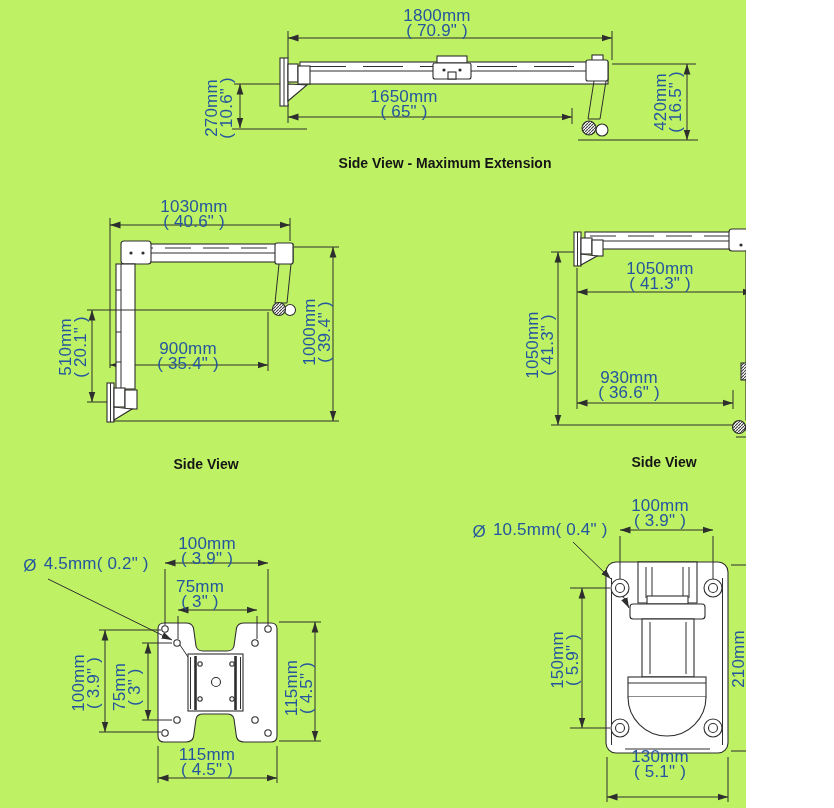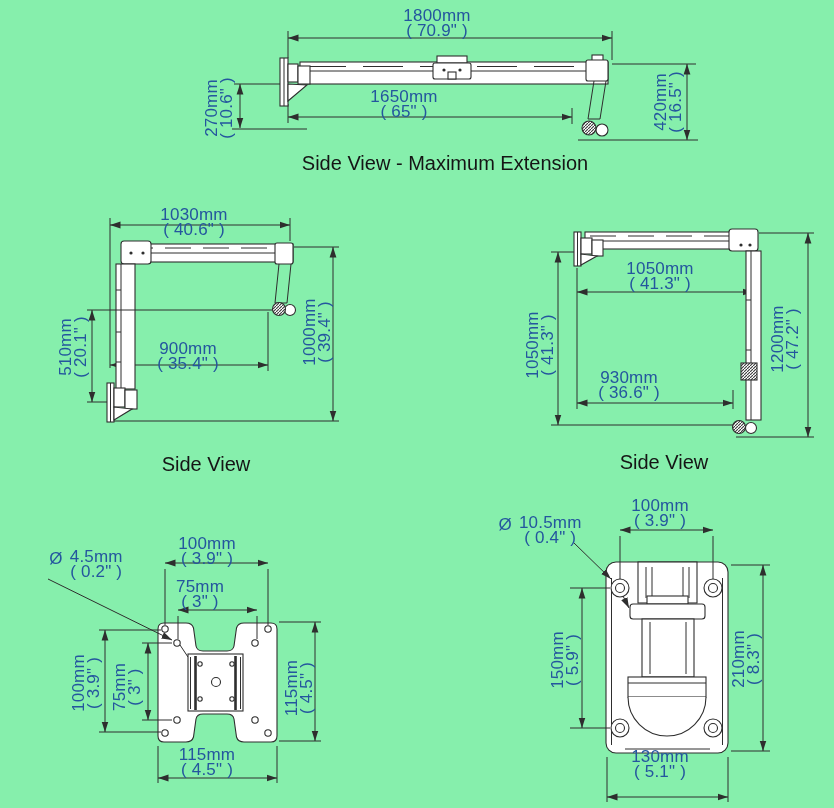--- a/index.html
+++ b/index.html
@@ -1,33 +1,33 @@
 <!DOCTYPE html>
 <html style="--dimension-text: #24569e; --caption-text: #151515; --line: #2e2e2e;"><head>
 <meta charset="utf-8">
 <style>
   html,body{margin:0;padding:0;background:#fff}
-  .page{position:relative;width:834px;height:808px;background:#86efac;
+  .page{position:relative;width:746px;height:808px;background:#bef264;
         font-family:"Liberation Sans",sans-serif;overflow:hidden}
   .page svg{position:absolute;left:0;top:0}
   
   .d{stroke:var(--line,#2e2e2e);stroke-width:1;fill:none}
   .w{stroke:var(--line,#2e2e2e);stroke-width:1.1;fill:#fff}
   .h{stroke:var(--line,#2e2e2e);stroke-width:1.1;fill:url(#hat)}
   .f{fill:var(--line,#2e2e2e);stroke:none}
   .thk{stroke:var(--line,#2e2e2e);stroke-width:2.6;fill:none}
   
   .dim{position:absolute;display:flex;flex-direction:column;align-items:center;
        color:var(--dimension-text,#24569e);font-size:17px;line-height:15px;
        white-space:nowrap;transform:translate(-50%,-50%);letter-spacing:.2px}
   .dim.v{transform:translate(-50%,-50%) rotate(-90deg)}
   .dim.dia{flex-direction:row;align-items:flex-start;gap:7px}
   .dia .sym{margin-top:2px}
-  .dia .col{display:flex;flex-direction:column;align-items:center}
-  .cap{position:absolute;transform:translate(-50%,-50%);font-size:20px;font-weight:normal;
+  .dia .col{display:flex;flex-direction:row;align-items:center}
+  .cap{position:absolute;transform:translate(-50%,-50%);font-size:14px;font-weight:bold;
        color:var(--caption-text,#151515);white-space:nowrap}
 </style>
 </head>
 <body>
 
 <div class="page">
 
 <svg width="834" height="808" viewBox="0 0 834 808">
   <defs>
     <marker id="ah" markerUnits="userSpaceOnUse" markerWidth="12" markerHeight="10" refX="10.5" refY="4.5" orient="auto-start-reverse">
@@ -200,21 +200,21 @@
   <div class="dim v" style="left:219px;top:108px">
     <span>270mm</span>
     <span>( 10.6" )</span>
   </div>
   <div class="dim v" style="left:668px;top:102px">
     <span>420mm</span>
     <span>( 16.5" )</span>
   </div>
   <div class="cap" style="left:445px;top:163px">Side View - Maximum Extension</div>
 
-  <div class="dim" style="left:194px;top:222px">
+  <div class="dim" style="left:194px;top:214px">
     <span>1030mm</span>
     <span>( 40.6" )</span>
   </div>
   <div class="dim" style="left:188px;top:356px">
     <span>900mm</span>
     <span>( 35.4" )</span>
   </div>
   <div class="dim v" style="left:73px;top:347px">
     <span>510mm</span>
     <span>( 20.1" )</span>

